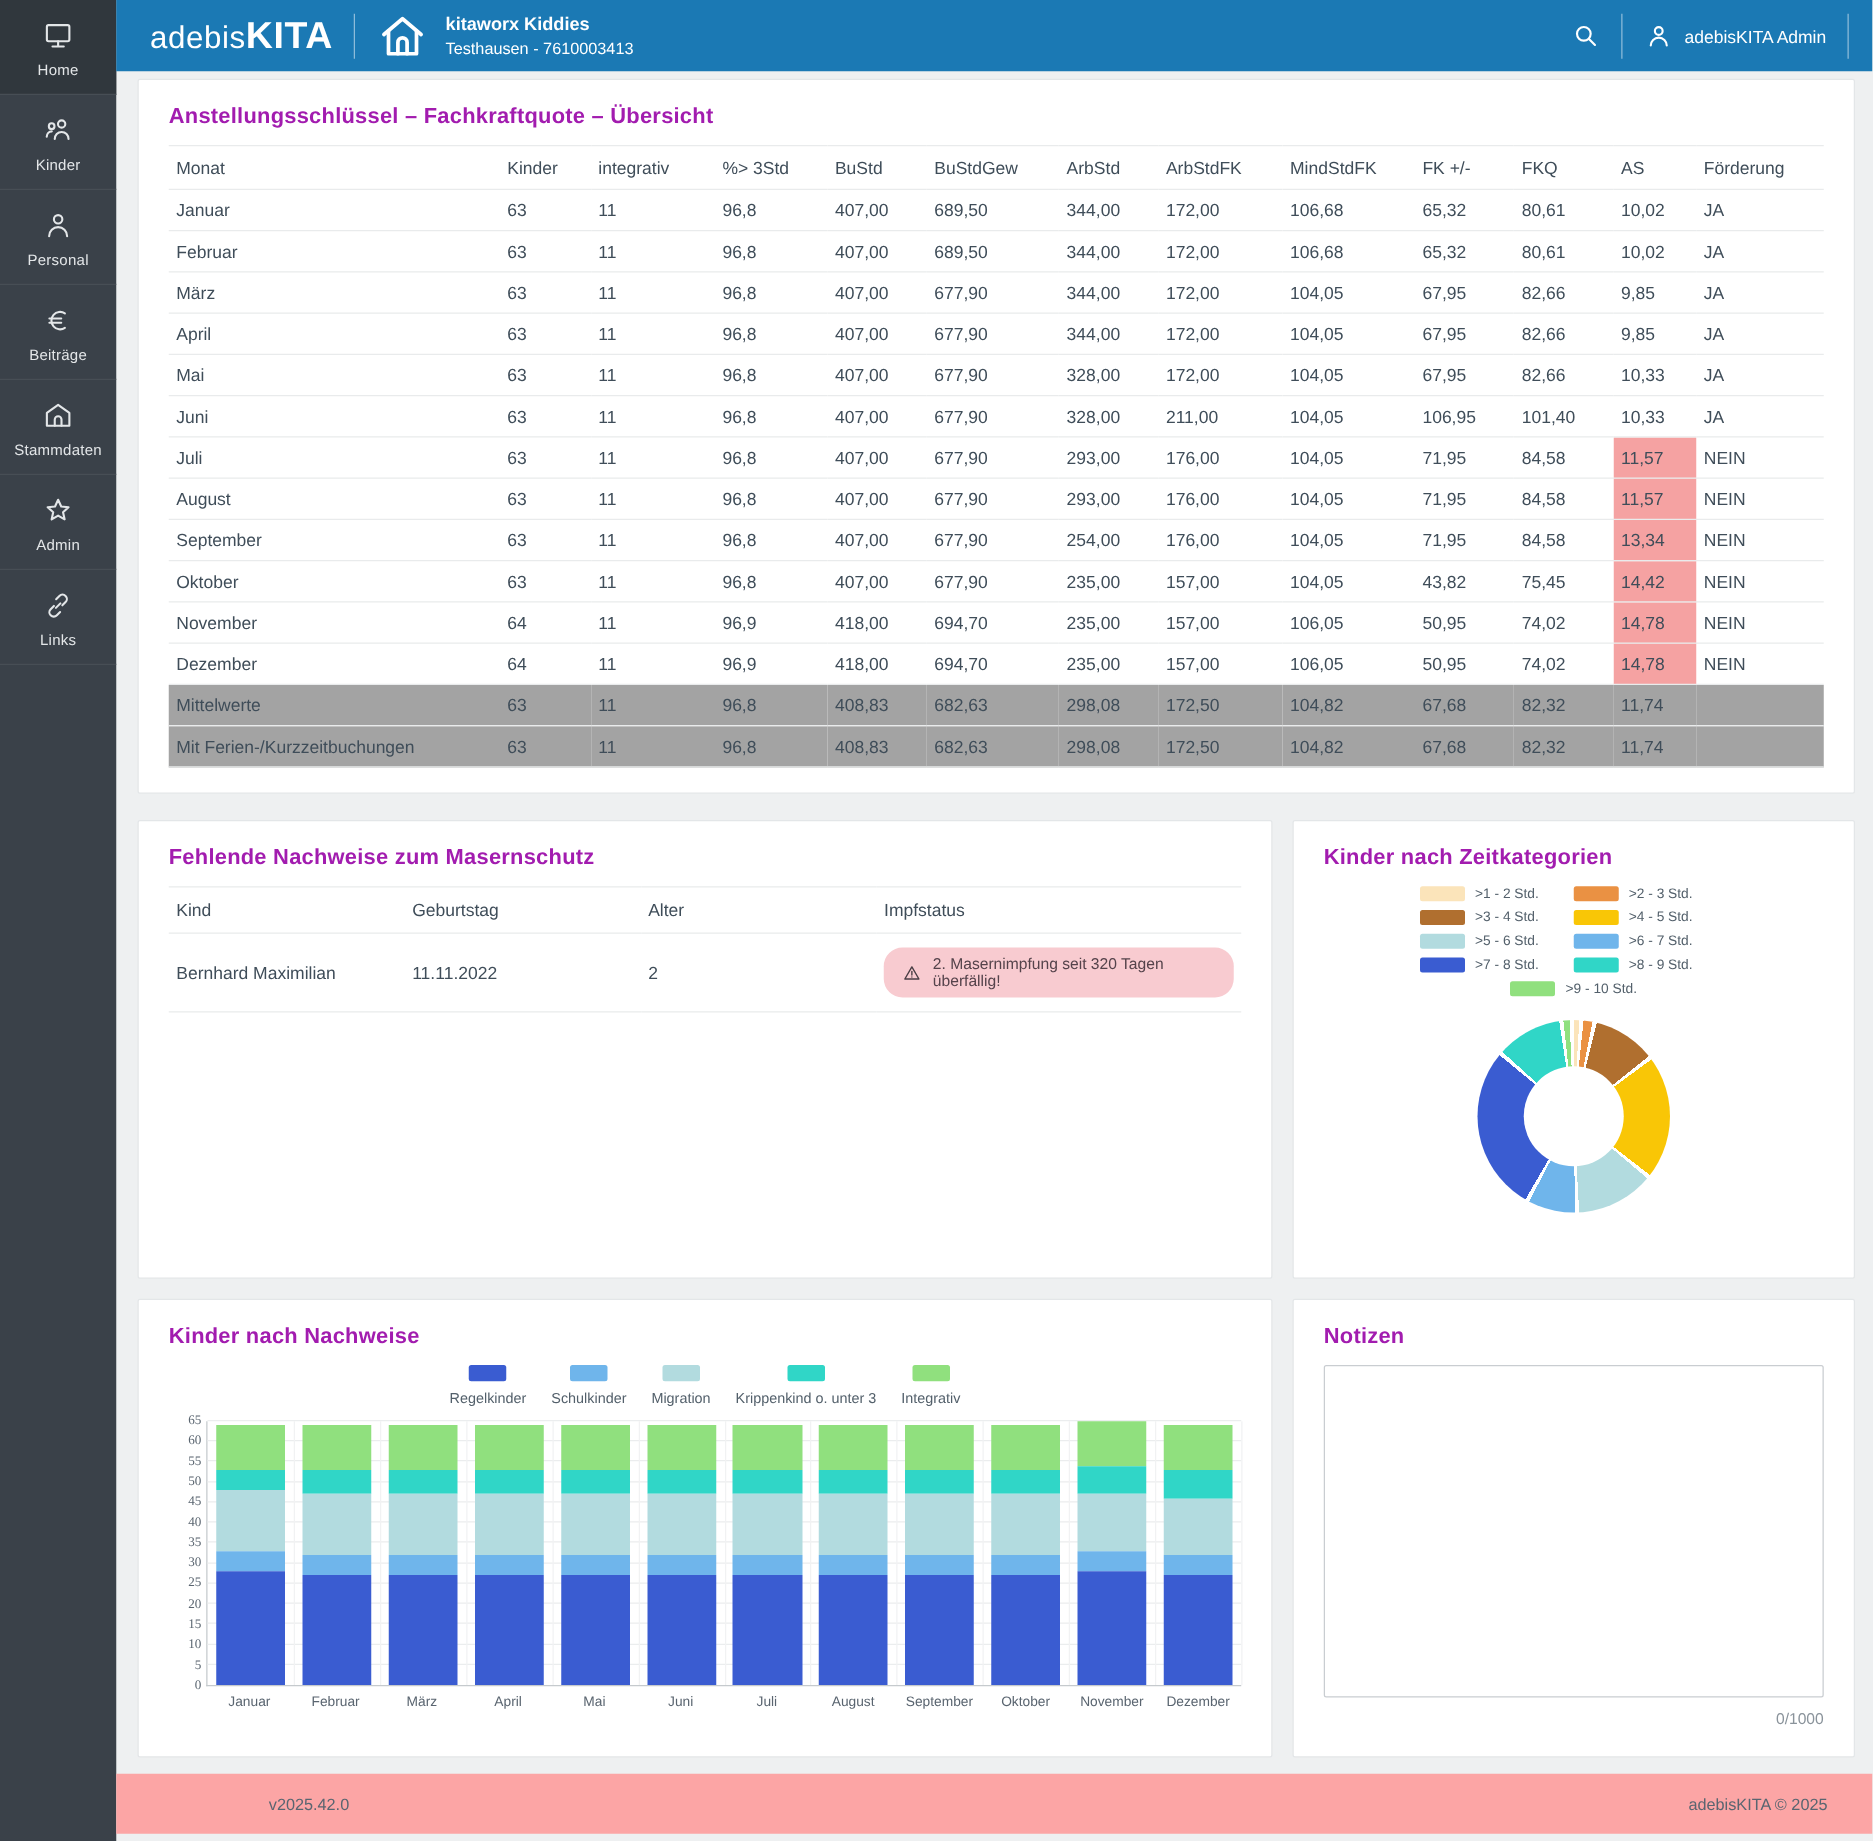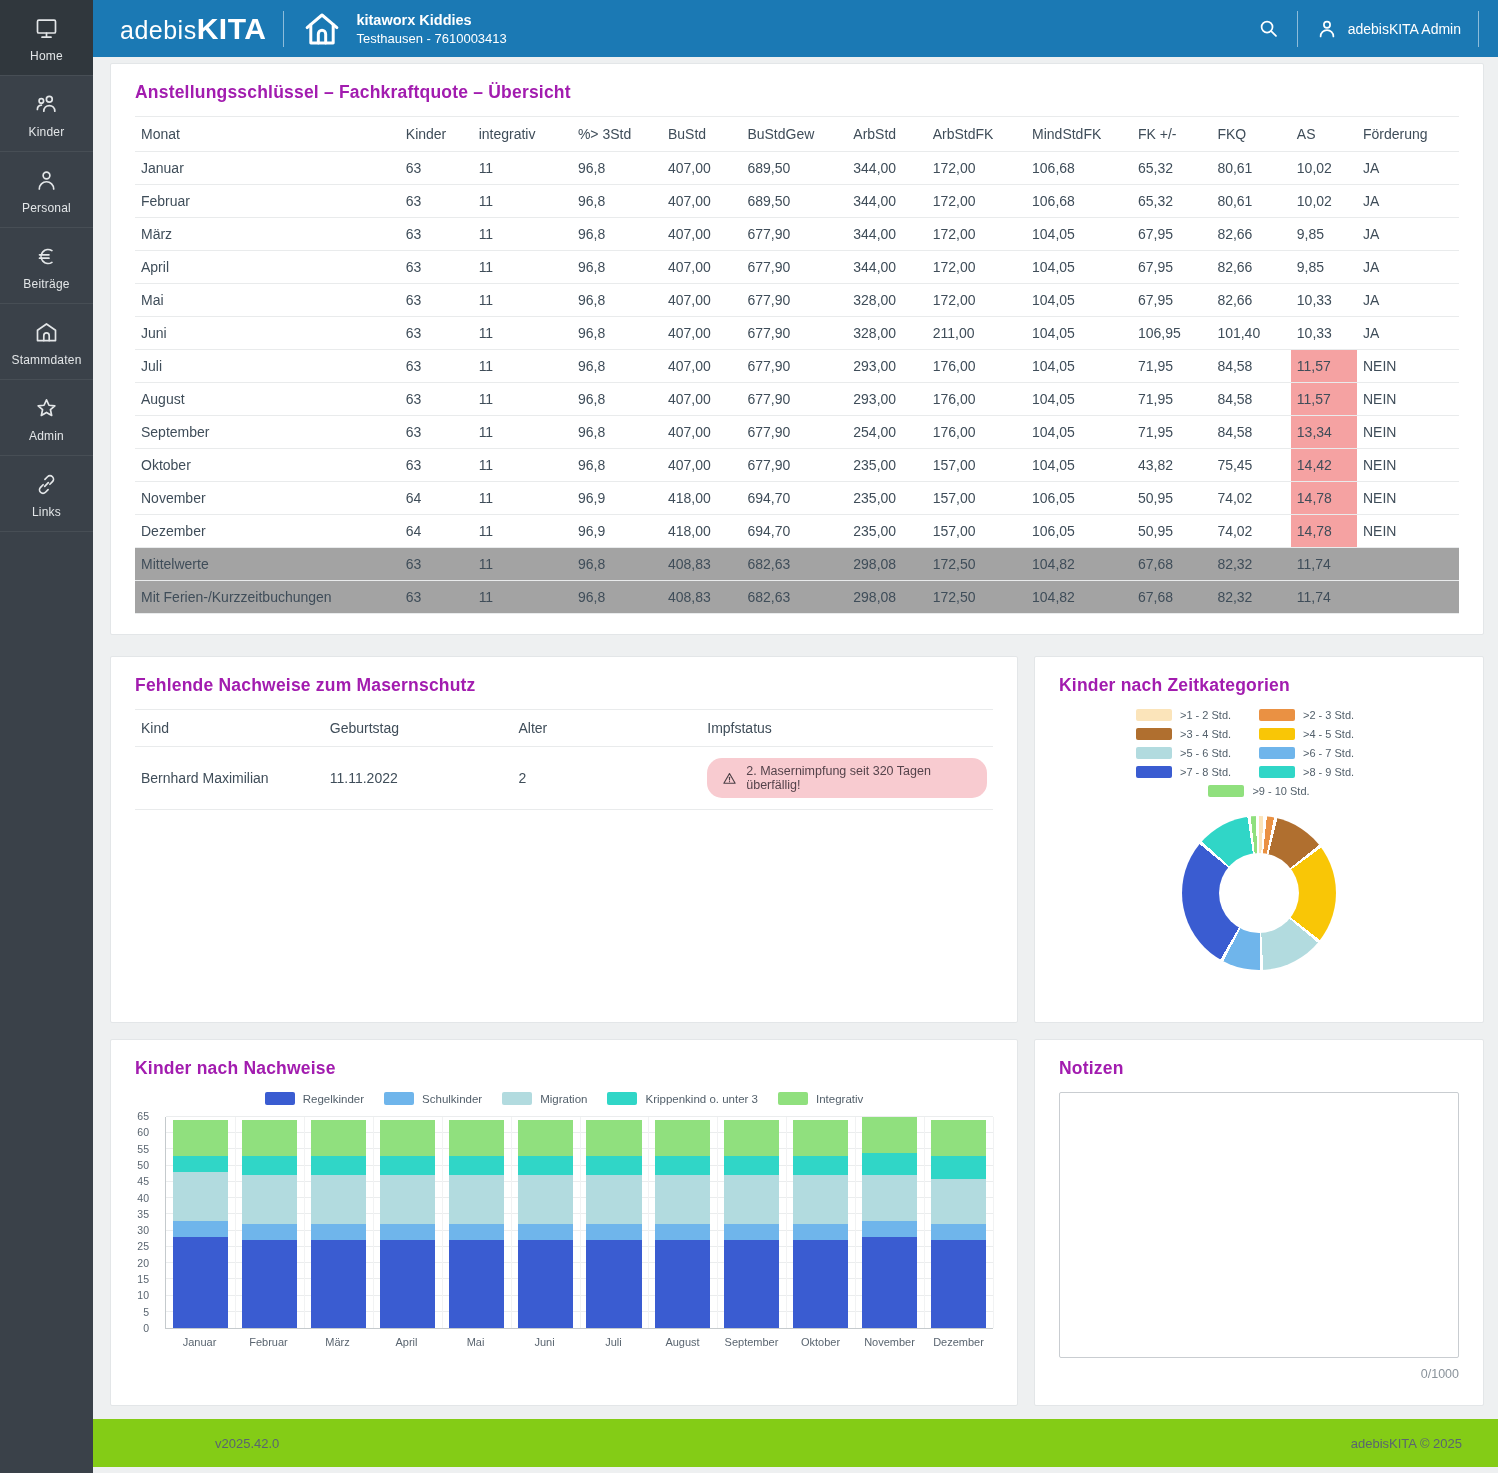--- a/index.html
+++ b/index.html
@@ -61,40 +61,40 @@
   .leg-item { display:flex; align-items:center; gap:8px; font-size:11px; color:#53606b; cursor:pointer; }
   .donut-legend .leg-item { width:50%; margin-bottom:7px; }
   .donut-legend .leg-item.full { width:100%; justify-content:center; }
   .leg-swatch { width:36px; height:12px; border-radius:2px; flex:none; }
   .donut { width:154px; height:154px; border-radius:50%; margin:8px auto 0; position:relative; }
   .donut-hole { position:absolute; inset:37px; background:#fff; border-radius:50%; }
 
   
   .chart-legend { display:flex; justify-content:center; gap:20px; margin:0 0 12px; }
   .chart-legend .leg-swatch { width:30px; height:13px; }
-  .chart-legend .leg-item { font-size:11.5px; }
+  .chart-legend .leg-item { font-size:11.5px;flex-direction:column; }
   .chart-wrap { display:flex; }
   .yaxis { position:relative; width:30px; height:212px; flex:none; }
-  .ylabel { position:absolute; right:16px; font-size:10.5px; color:#5a6570; transform:translateY(5px); }
+  .ylabel { position:absolute; right:4px; font-size:10.5px; color:#5a6570; transform:translateY(5px);font-family:Liberation Serif, serif; }
   .plot { position:relative; flex:1; height:212px; border-left:1px solid #c5cacd; border-bottom:1px solid #c5cacd; }
   .gridline { position:absolute; left:0; right:0; height:1px; background:#ebedee; }
   .vline { position:absolute; top:0; bottom:0; width:1px; background:#f1f2f3; }
   .bars { position:absolute; inset:0; display:flex; }
   .bar-col { flex:1; display:flex; align-items:flex-end; justify-content:center; }
   .bar-stack { width:80%; height:100%; display:flex; flex-direction:column-reverse; }
   .xaxis { display:flex; margin-left:30px; padding-top:7px; }
   .xlabel { flex:1; text-align:center; font-size:11px; color:#5a6570; }
 
   
   .card-notes textarea { width:100%; height:266px; border:1px solid #c9cdd1; border-radius:2px; resize:none;
                          outline:none; font-family:"Liberation Sans", sans-serif; font-size:13px; padding:8px; color:#3f4d59; }
   .notes-counter { text-align:right; font-size:12.5px; color:#8a939b; margin-top:5px; }
 
   
-  .footer { height:48px; flex:none; margin-top:13px; margin-bottom:7px; background:#84cc16; display:flex;
+  .footer { height:48px; flex:none; margin-top:13px; margin-bottom:7px; background:#fca5a5; display:flex;
             align-items:center; justify-content:space-between; padding:0 36px 0 122px; font-size:13px; color:#5a6570; }
 </style>
 </head>
 <body>
 
 <aside class="sidebar" id="sidebar">
     <div class="sb-item active">
      <span class="icon" style="width:27px;height:27px">
         <svg viewBox="0 0 24 24">
           <rect x="4" y="4.5" width="16" height="11.5" rx="1.2"></rect>

